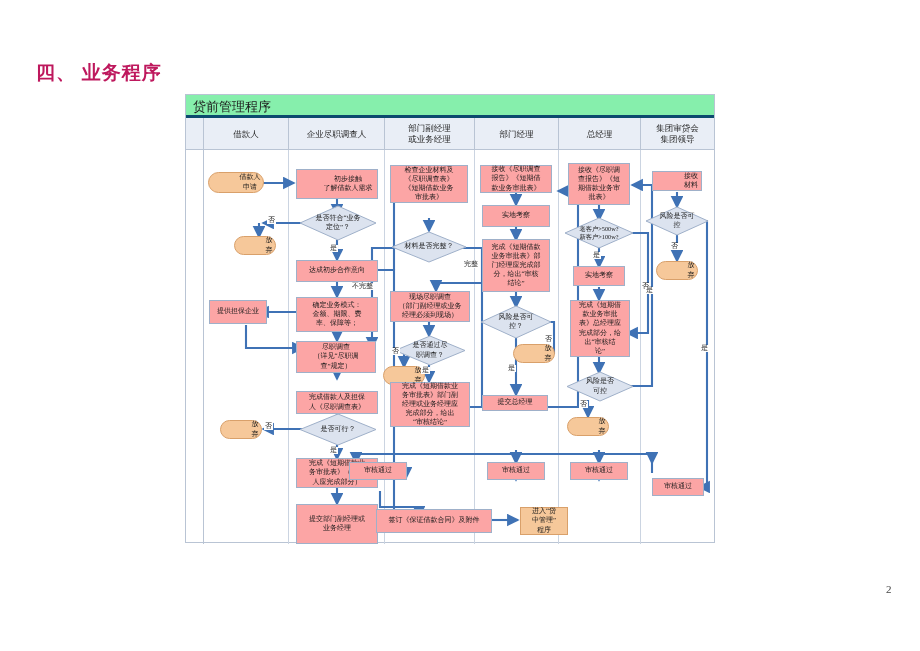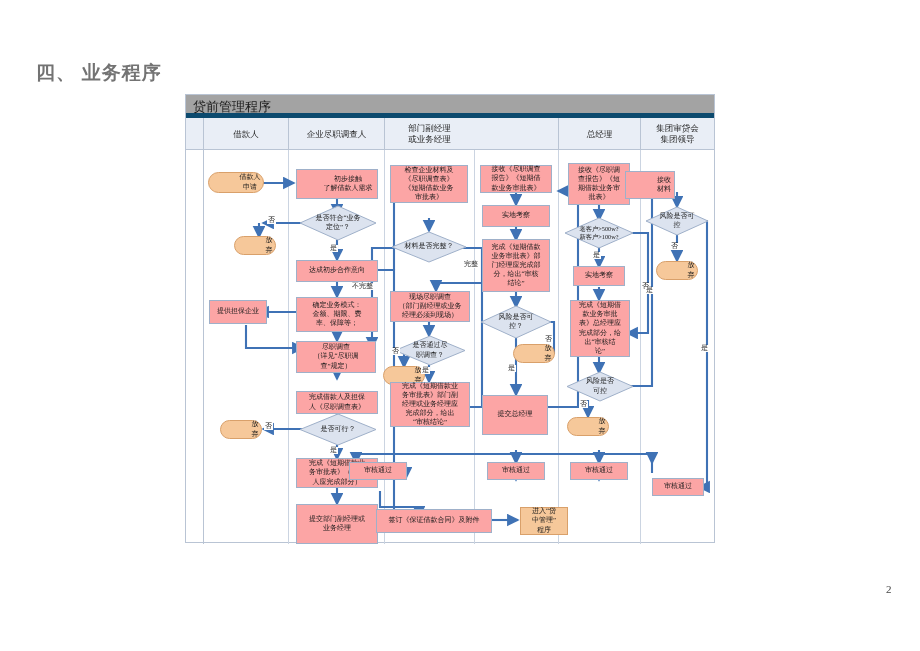--- a/index.html
+++ b/index.html
@@ -5,39 +5,39 @@
   html,body{margin:0;padding:0;}
   body{
     width:920px;height:651px;
     background:#ffffff;
     font-family:"Liberation Serif","DejaVu Serif",serif;
     position:relative;
     overflow:hidden;
   }
   #page-title{
     position:absolute;left:36px;top:60px;
-    font-size:19px;font-weight:bold;color:#737373;
+    font-size:19px;font-weight:bold;color:#be185d;
     letter-spacing:1px;
     font-family:"Liberation Serif","DejaVu Serif",serif;
   }
   #page-number{
     position:absolute;left:886px;top:583px;
     font-size:11px;color:#444;
     font-family:"Liberation Serif","DejaVu Serif",serif;
   }
   
   #chart{
     position:absolute;left:185px;top:94px;width:530px;height:449px;
     border:1px solid #b9c4d4;
     background:#ffffff;
     box-sizing:border-box;
   }
   #chart-title-band{
     position:absolute;left:0;top:0;width:100%;height:23px;
-    background:#a3a3a3;border-bottom:5px solid #0c4a6e;
+    background:#86efac;border-bottom:3px solid #0c4a6e;
     box-sizing:border-box;
   }
   #chart-title-band .t{
     position:absolute;left:7px;top:3px;font-size:13px;color:#1d1d1d;
   }
   #header-band{
     position:absolute;left:0;top:23px;width:100%;height:32px;
     background:#e9eef6;border-bottom:1px solid #b9c4d4;
     box-sizing:border-box;
   }
@@ -103,20 +103,23 @@
 
   <div class="col-head" style="left:17px;width:85px;">
       <span style="white-space:pre-line">借款人</span>
     </div>
   <div class="col-head" style="left:198px;width:90px;">
       <span style="white-space:pre-line">部门副经理
 或业务经理</span>
     </div>
   <div class="col-head" style="left:102px;width:96px;">
       <span style="white-space:pre-line">企业尽职调查人</span>
+    </div>
+  <div class="col-head" style="left:288px;width:84px;">
+      <span style="white-space:pre-line">部门经理</span>
     </div>
   <div class="col-head" style="left:372px;width:82px;">
       <span style="white-space:pre-line">总经理</span>
     </div>
   <div class="col-head" style="left:454px;width:74px;border-right:0;">
       <span style="white-space:pre-line">集团审贷会
 集团领导</span>
     </div>
 
   <div class="col-line" style="left:102px;"></div>
@@ -343,21 +346,21 @@
         <polygon points="36,1 71,17 36,33 1,17" fill="#dce3ef" stroke="#9fb0c9" stroke-width="1"></polygon>
       </svg>
     <span class="dtxt" style="white-space:pre-line">风险是否可
 控？</span>
     </div>
 
   <div class="node term" style="left:327px;top:249px;width:42px;height:19px;">
     <span style="white-space:pre-line">放弃</span>
     </div>
 
-  <div class="node proc" style="left:296px;top:300px;width:66px;height:40px;">
+  <div class="node proc" style="left:296px;top:300px;width:66px;height:16px;">
     <span style="white-space:pre-line">提交总经理</span>
     </div>
 
   <div class="node proc" style="left:301px;top:367px;width:58px;height:18px;">
     <span style="white-space:pre-line">审核通过</span>
     </div>
 
   <div class="node proc" style="left:382px;top:68px;width:62px;height:42px;">
     <span style="white-space:pre-line">接收《尽职调
 查报告》《短
@@ -395,21 +398,21 @@
     </div>
 
   <div class="node term" style="left:381px;top:322px;width:42px;height:19px;">
     <span style="white-space:pre-line">放弃</span>
     </div>
 
   <div class="node proc" style="left:384px;top:367px;width:58px;height:18px;">
     <span style="white-space:pre-line">审核通过</span>
     </div>
 
-  <div class="node proc" style="left:439px;top:76px;width:50px;height:28px;padding-left:28px;">
+  <div class="node proc" style="left:466px;top:76px;width:50px;height:20px;padding-left:28px;">
     <span style="white-space:pre-line">接收材料</span>
     </div>
 
   <div class="node dec" style="left:459px;top:111px;width:64px;height:30px;">
     <svg class="diamond-svg" width="64" height="30" viewBox="0 0 64 30">
         <polygon points="32,1 63,15 32,29 1,15" fill="#dce3ef" stroke="#9fb0c9" stroke-width="1"></polygon>
       </svg>
     <span class="dtxt" style="white-space:pre-line">风险是否可
 控</span>
     </div>

